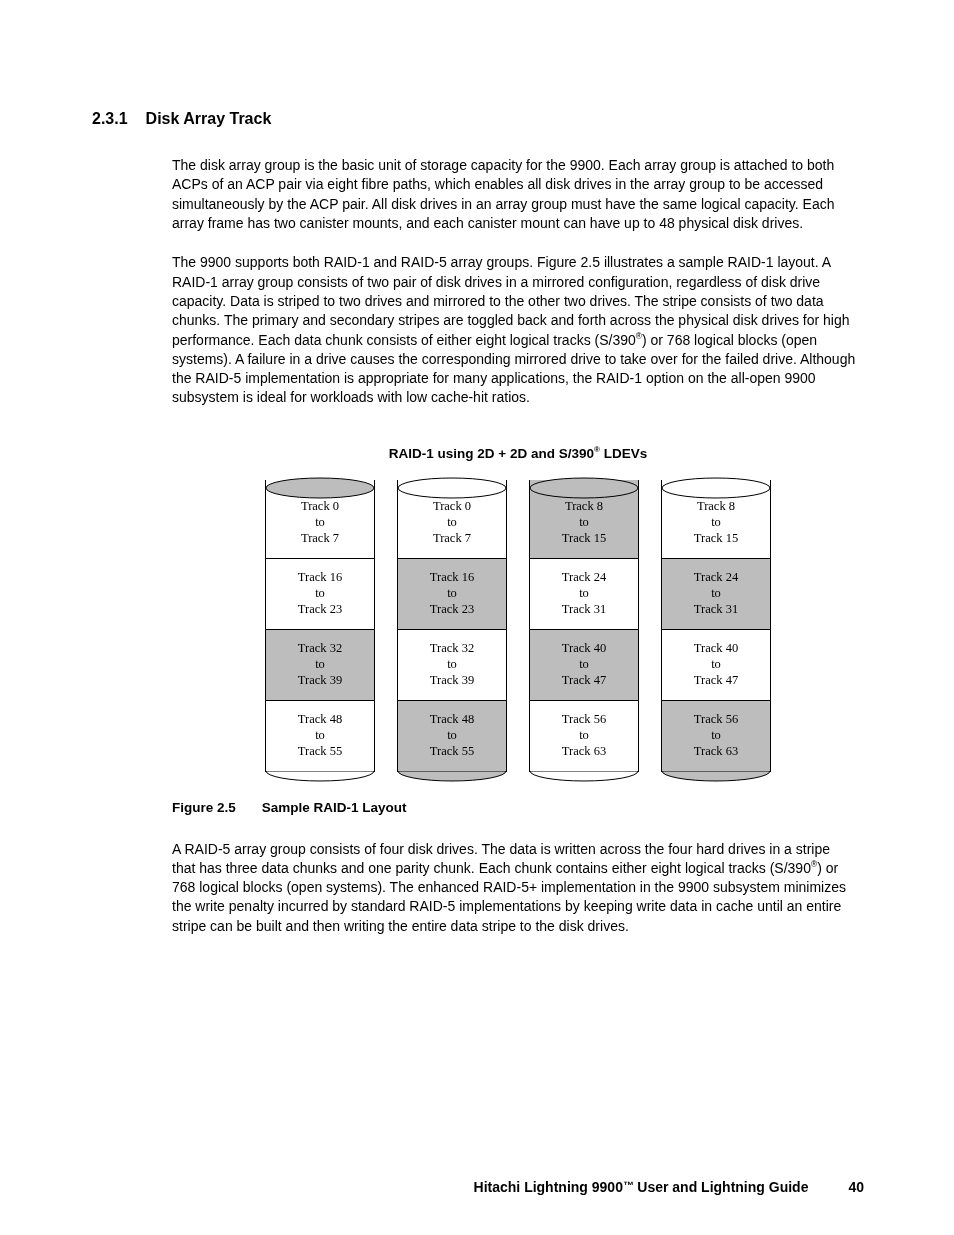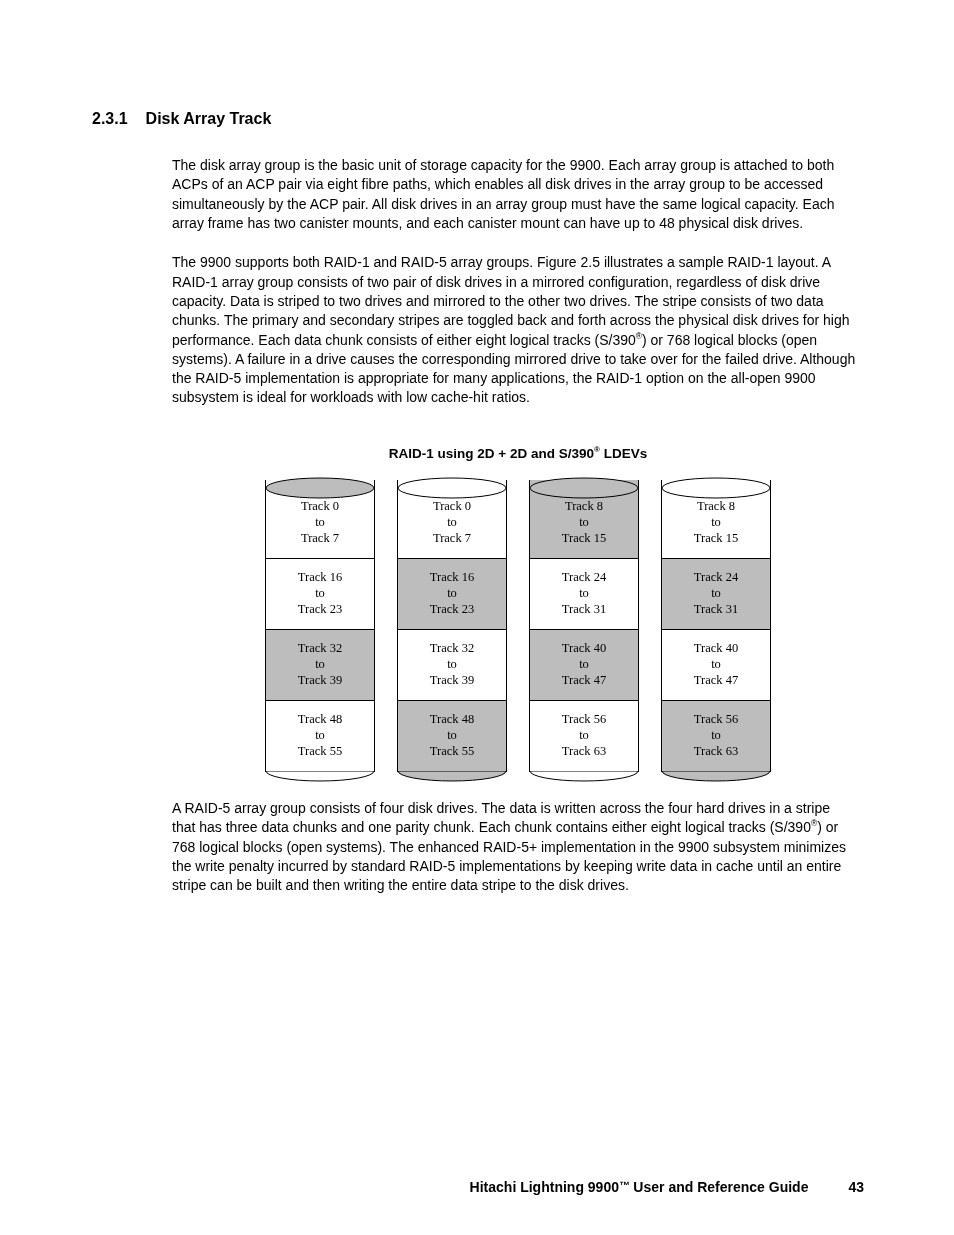--- a/index.html
+++ b/index.html
@@ -248,25 +248,28 @@
               <span>to</span>
               <span>Track 63</span>
             </div>
             <div class="cyl-bottom">
               <svg width="110" height="12" viewBox="0 0 110 12">
                 <path d="M1 0 A 54 10 0 0 0 109 0 Z" fill="#bdbdbd" stroke="#000" stroke-width="1"></path>
               </svg>
             </div>
           </div>
         </div>
+      <div class="figure-caption">
+        <span>Figure 2.5</span><span class="gap"></span><span>Sample RAID-1 Layout</span>
+      </div>
     </div>
 
     <p>
       <span>A RAID-5 array group consists of four disk drives. The data is written across the four hard drives in a stripe that has three data chunks and one parity chunk. Each chunk contains either eight logical tracks (S/390</span><sup>®</sup><span>) or 768 logical blocks (open systems). The enhanced RAID-5+ implementation in the 9900 subsystem minimizes the write penalty incurred by standard RAID-5 implementations by keeping write data in cache until an entire stripe can be built and then writing the entire data stripe to the disk drives.</span>
     </p>
 
   </div>
 
   <div class="footer">
-    <span class="title">Hitachi Lightning 9900</span><span class="tm">™</span><span class="title"> User and Reference Guide</span><span class="pnum">43</span>
+    <span class="title">Hitachi Lightning 9900</span><span class="tm">™</span><span class="title"> User and Lightning Guide</span><span class="pnum">40</span>
   </div>
 
 </div>
 
 </body></html>

